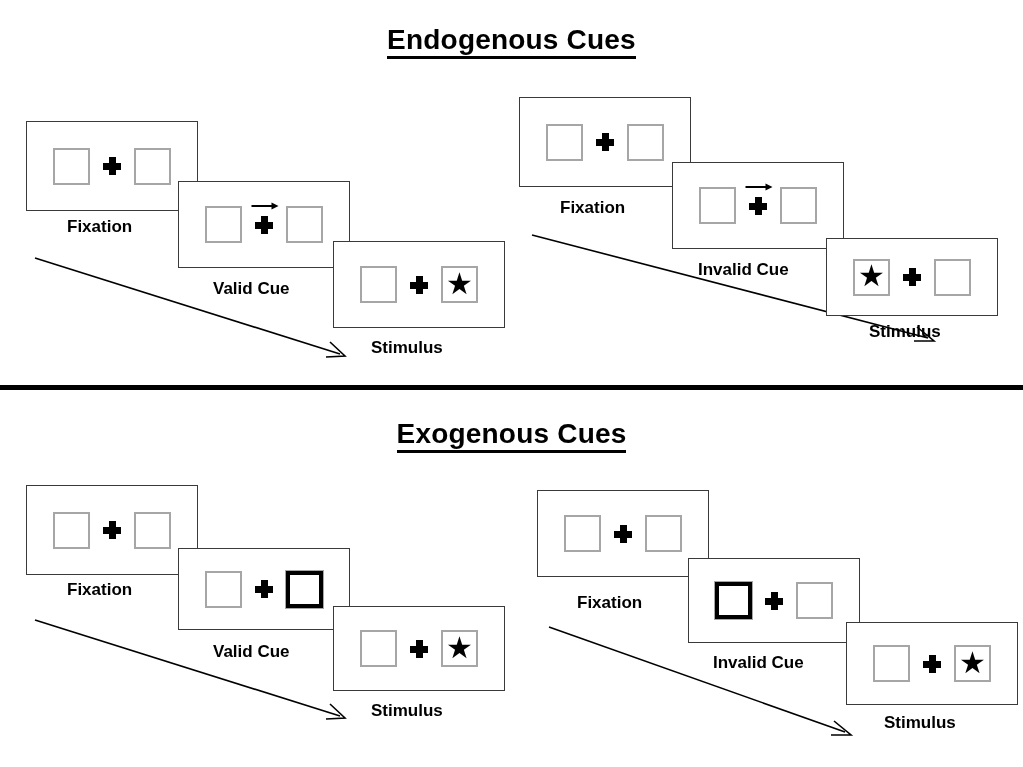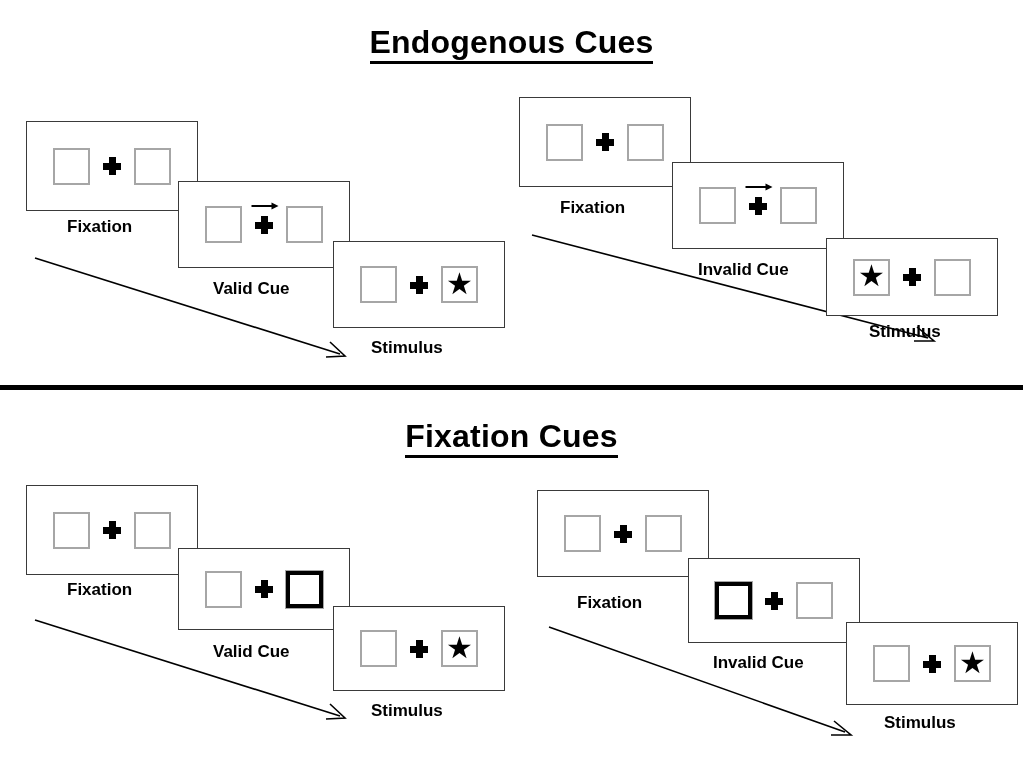--- a/index.html
+++ b/index.html
@@ -14,21 +14,21 @@
     overflow: hidden;
     font-family: "Liberation Sans", sans-serif;
     color: #000000;
   }
 
   
   .section-title {
     position: absolute;
     width: 100%;
     text-align: center;
-    font-size: 32px;
+    font-size: 28px;
     font-weight: bold;
     letter-spacing: 0.2px;
   }
   .section-title span {
     border-bottom: 3px solid #000;
     padding-bottom: 1px;
   }
 
   
   .divider {
@@ -221,21 +221,21 @@
       <div class="plus"></div>
     </div>
     <div class="sbox"></div>
   </div>
 </div>
 <div class="caption" style="left:869px; top:322px;">Stimulus</div>
 
 <div class="divider" style="top:385px;"></div>
 
 <div class="section-title" style="top:418px;">
-  <span>Fixation Cues</span>
+  <span>Exogenous Cues</span>
 </div>
 
 <svg class="time-arrow" style="left:30px; top:612px;" width="330" height="120" viewBox="0 0 330 120">
   <line x1="5" y1="8" x2="310" y2="104" stroke="#000" stroke-width="1.6"></line>
   <path d="M 300 92 L 315 106 L 296 107" fill="none" stroke="#000" stroke-width="1.6"></path>
 </svg>
 
 <div class="panel" style="left:26px; top:485px; width:172px; height:90px;">
   <div class="panel-inner">
     <div class="sbox"></div>

